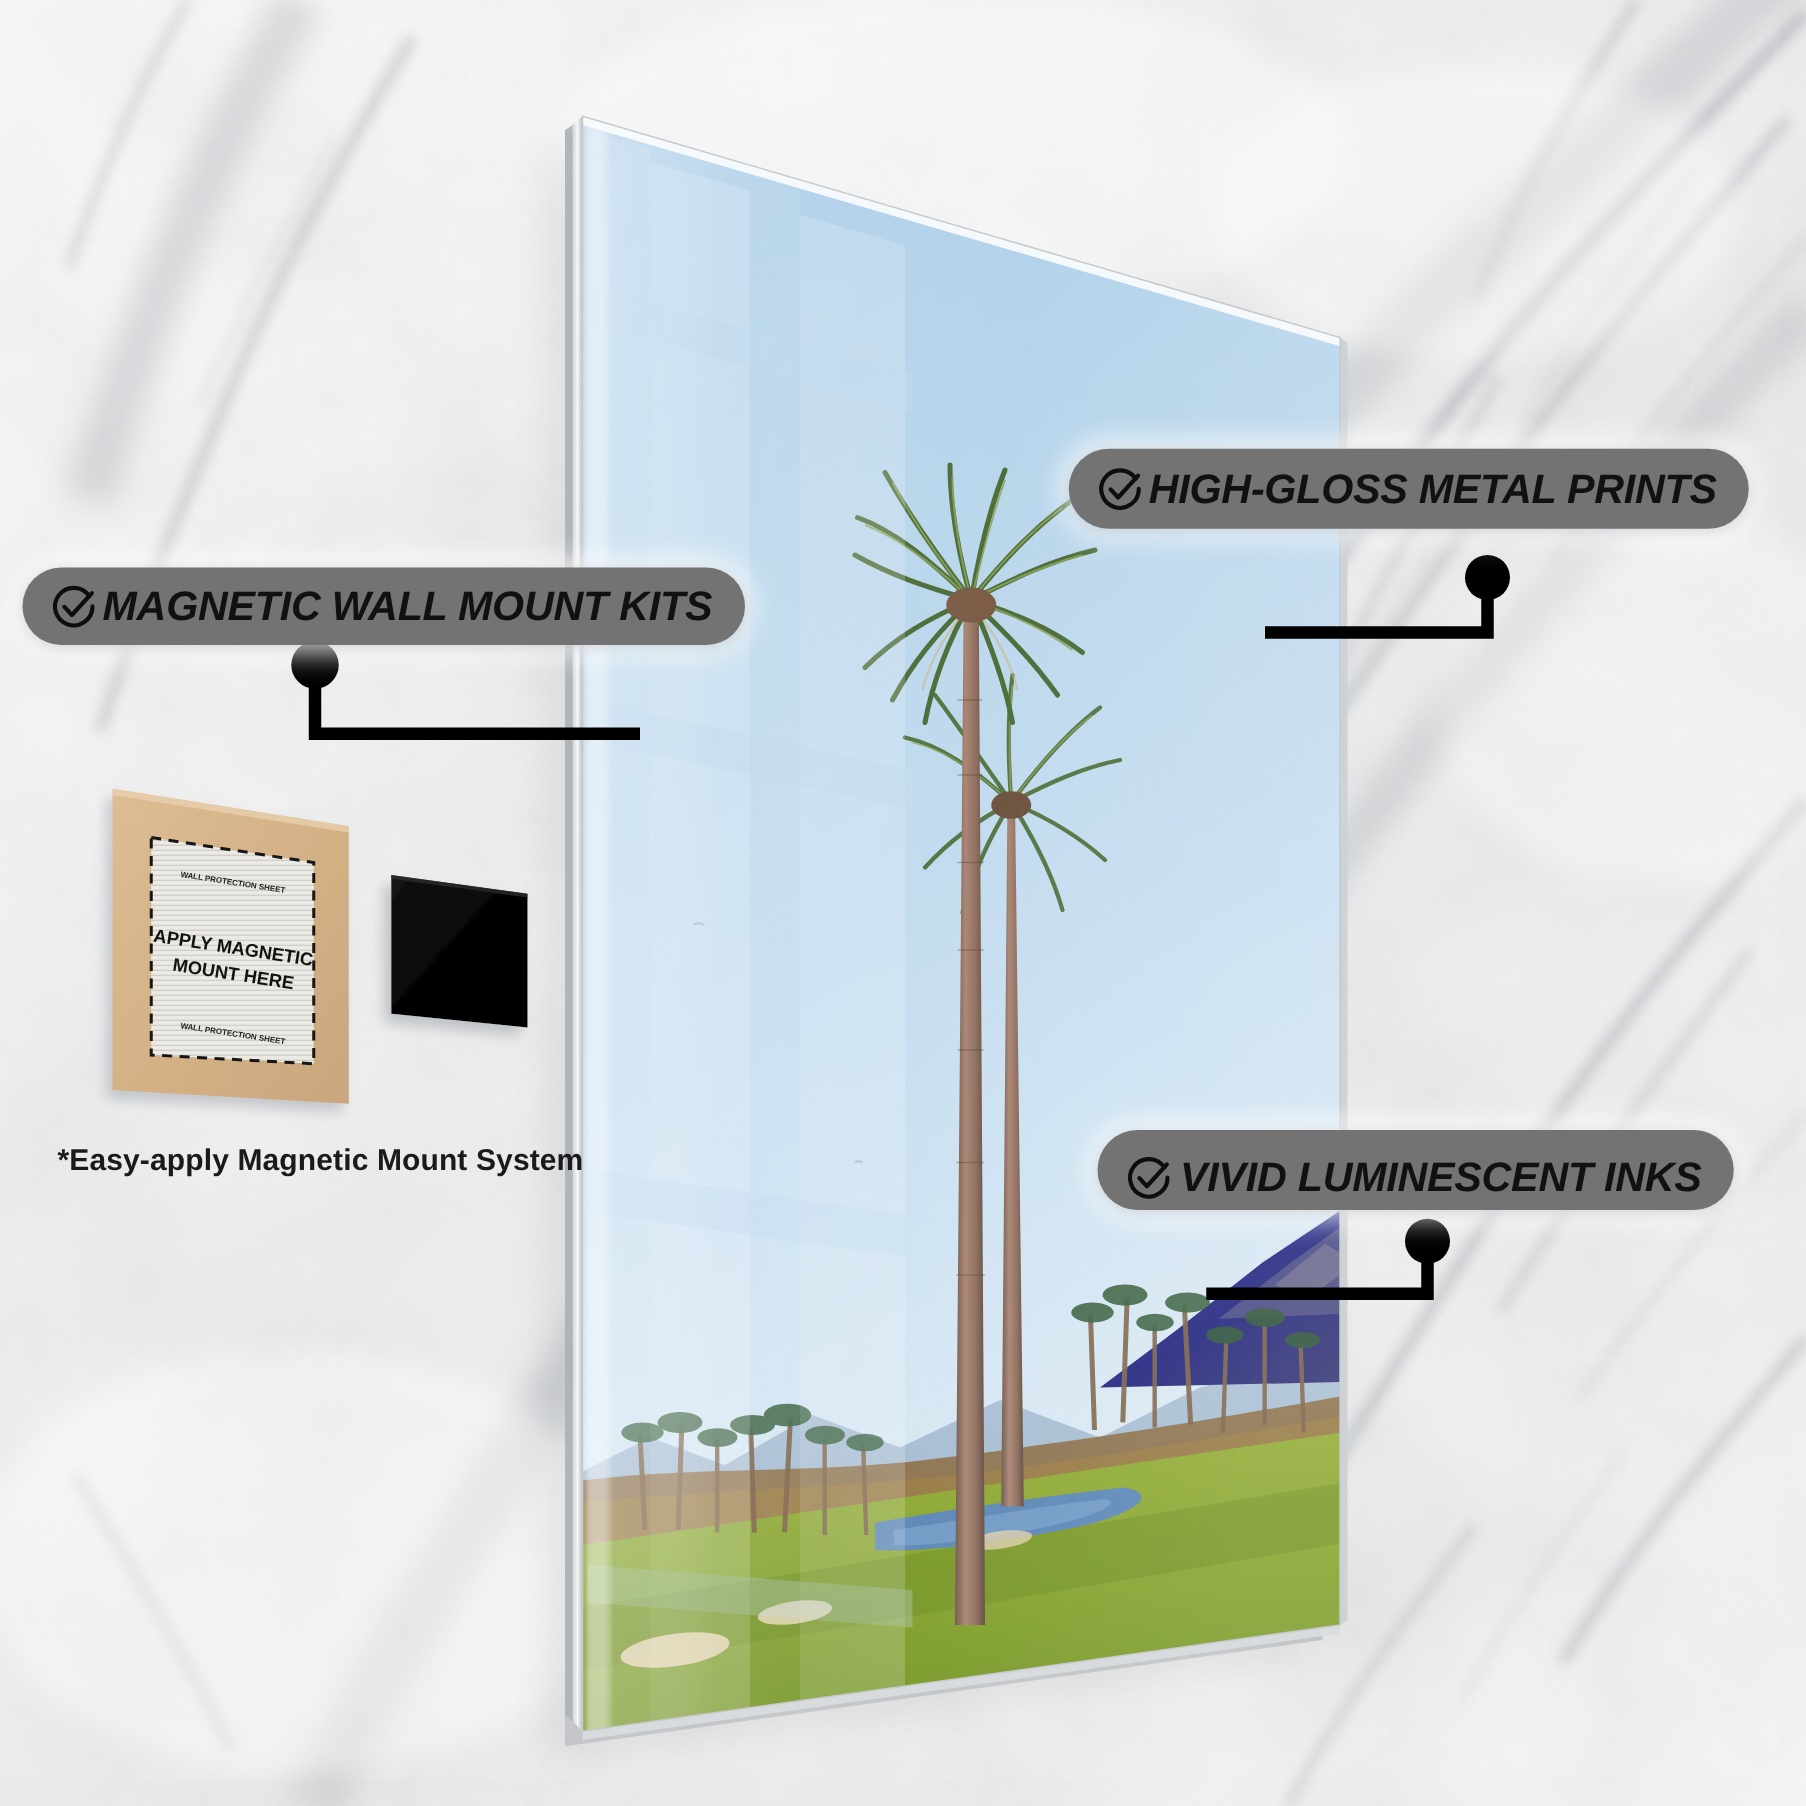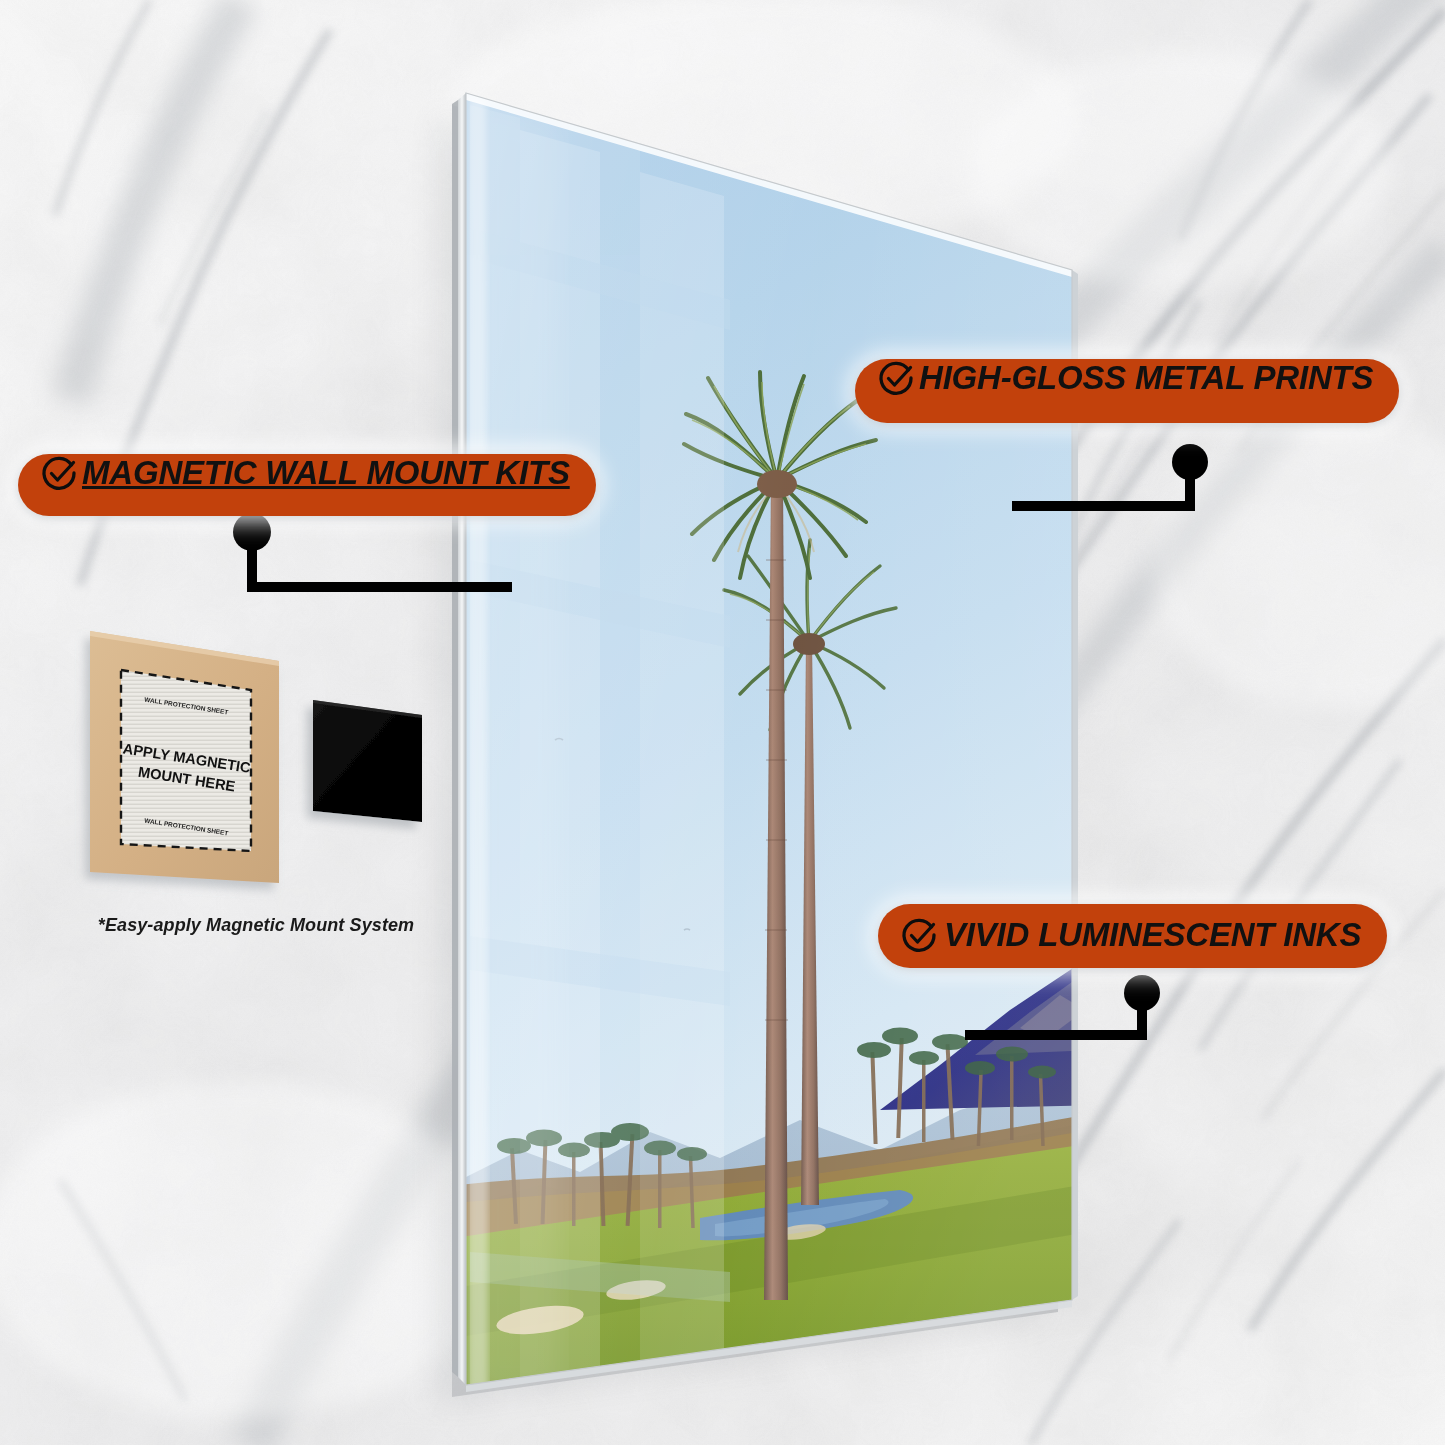--- a/index.html
+++ b/index.html
@@ -19,44 +19,44 @@
     pointer-events:none;
   }
   .panel-svg{ display:block; width:1445px; height:1445px; }
 
   
   .mountkit{ position:absolute; left:60px; top:615px; width:390px; height:300px; z-index:20; }
   .mountkit svg{ display:block; }
 
   .mount-caption{
     position:absolute; left:46px; top:915px; width:420px; z-index:21;
-    font-style:italic; font-weight:bold; font-size:18px; color:#1a1a1a;
+    font-weight:bold; font-size:24px; color:#1a1a1a;
     letter-spacing:.1px; text-align:center; white-space:nowrap;
   }
 
   
   .leaders{ position:absolute; inset:0; z-index:30; pointer-events:none; }
 
   
   .badge{
     position:absolute; z-index:40;
-    display:flex; 
-    background:#c2410c;
+    display:flex; align-items:center;
+    background:#737373;
     border-radius:999px;
     box-shadow:0 2px 10px rgba(120,130,140,.30), 0 0 22px 6px rgba(255,255,255,.85);
     white-space:nowrap;
   }
   .badge .tick{ flex:0 0 auto; display:block; }
   .badge .blabel{
     font-weight:bold; font-style:italic; color:#111111;
     letter-spacing:-0.2px;
   }
 
   #badge-magnetic{ left:18px;  top:454px; height:62px; padding:0 26px 0 22px; }
-  #badge-magnetic .blabel{ font-size:33px; margin-left:4px;text-decoration:underline; }
+  #badge-magnetic .blabel{ font-size:33px; margin-left:4px; }
 
   #badge-gloss{ left:855px; top:359px; height:64px; padding:0 26px 0 22px; }
   #badge-gloss .blabel{ font-size:33px; margin-left:4px; }
 
   #badge-inks{ left:878px; top:904px; height:64px; padding:12px 26px 0 22px; }
   #badge-inks .blabel{ font-size:33px; margin-left:6px; }
 </style>
 </head>
 <body>
 

